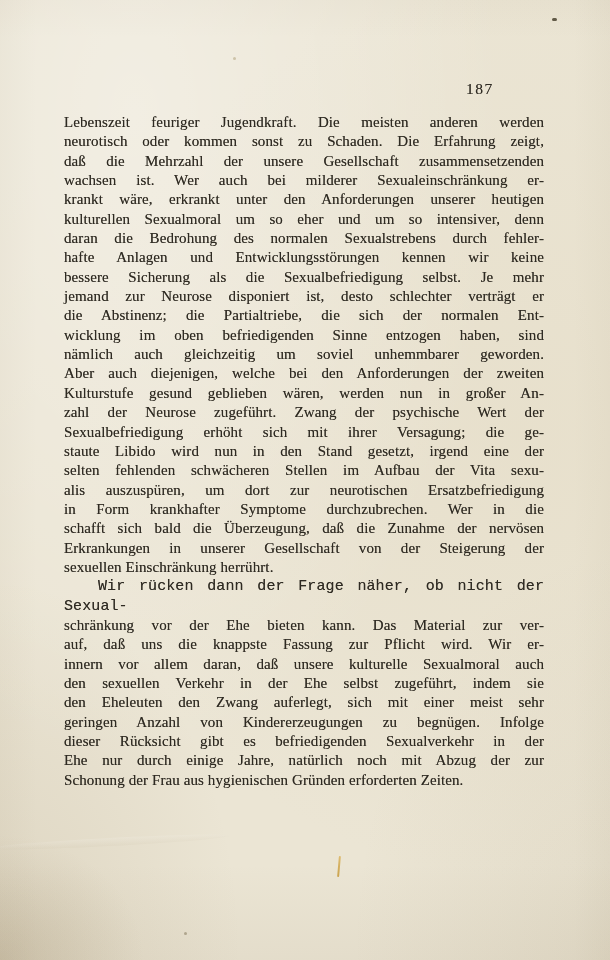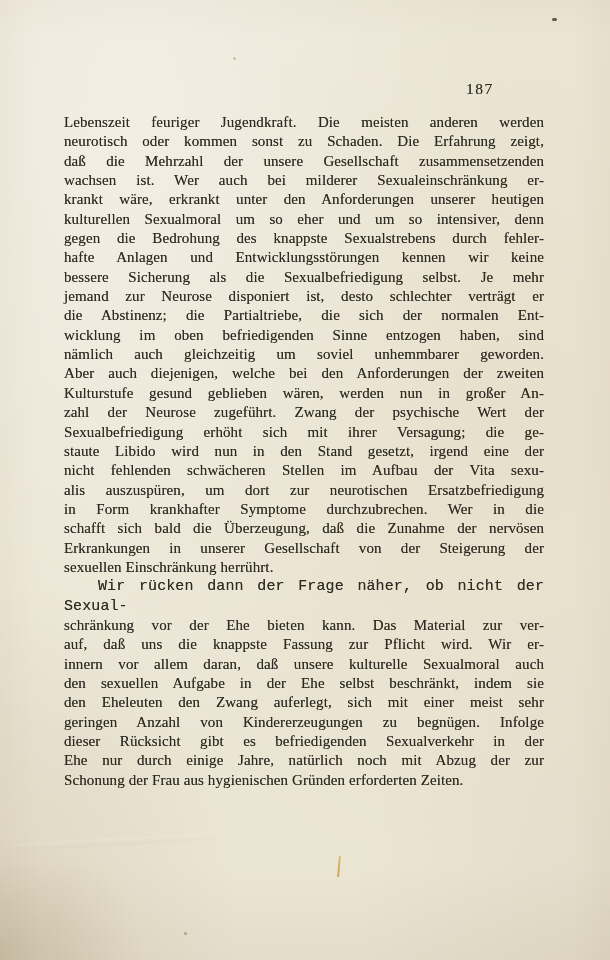--- a/index.html
+++ b/index.html
@@ -95,45 +95,45 @@
   <div class="page-number">187</div>
 
   <div class="text-block">
       <div class="paragraph">
         <div class="line">Lebenszeit feuriger Jugendkraft. Die meisten anderen werden</div>
         <div class="line">neurotisch oder kommen sonst zu Schaden. Die Erfahrung zeigt,</div>
         <div class="line">daß die Mehrzahl der unsere Gesellschaft zusammensetzenden</div>
         <div class="line">wachsen ist. Wer auch bei milderer Sexualeinschränkung er-</div>
         <div class="line">krankt wäre, erkrankt unter den Anforderungen unserer heutigen</div>
         <div class="line">kulturellen Sexualmoral um so eher und um so intensiver, denn</div>
-        <div class="line">gegen die Bedrohung des knappste Sexualstrebens durch fehler-</div>
+        <div class="line">daran die Bedrohung des normalen Sexualstrebens durch fehler-</div>
         <div class="line">hafte Anlagen und Entwicklungsstörungen kennen wir keine</div>
         <div class="line">bessere Sicherung als die Sexualbefriedigung selbst. Je mehr</div>
         <div class="line">jemand zur Neurose disponiert ist, desto schlechter verträgt er</div>
         <div class="line">die Abstinenz; die Partialtriebe, die sich der normalen Ent-</div>
         <div class="line">wicklung im oben befriedigenden Sinne entzogen haben, sind</div>
         <div class="line">nämlich auch gleichzeitig um soviel unhemmbarer geworden.</div>
         <div class="line">Aber auch diejenigen, welche bei den Anforderungen der zweiten</div>
         <div class="line">Kulturstufe gesund geblieben wären, werden nun in großer An-</div>
         <div class="line">zahl der Neurose zugeführt. Zwang der psychische Wert der</div>
         <div class="line">Sexualbefriedigung erhöht sich mit ihrer Versagung; die ge-</div>
         <div class="line">staute Libido wird nun in den Stand gesetzt, irgend eine der</div>
-        <div class="line">nicht fehlenden schwächeren Stellen im Aufbau der Vita sexu-</div>
+        <div class="line">selten fehlenden schwächeren Stellen im Aufbau der Vita sexu-</div>
         <div class="line">alis auszuspüren, um dort zur neurotischen Ersatzbefriedigung</div>
         <div class="line">in Form krankhafter Symptome durchzubrechen. Wer in die</div>
         <div class="line">schafft sich bald die Überzeugung, daß die Zunahme der nervösen</div>
         <div class="line">Erkrankungen in unserer Gesellschaft von der Steigerung der</div>
         <div class="line last">sexuellen Einschränkung herrührt.</div>
       </div>
       <div class="paragraph">
         <div class="line indent">Wir rücken dann der Frage näher, ob nicht der Sexual-</div>
         <div class="line">schränkung vor der Ehe bieten kann. Das Material zur ver-</div>
         <div class="line">auf, daß uns die knappste Fassung zur Pflicht wird. Wir er-</div>
         <div class="line">innern vor allem daran, daß unsere kulturelle Sexualmoral auch</div>
-        <div class="line">den sexuellen Aufgabe in der Ehe selbst beschränkt, indem sie</div>
+        <div class="line">den sexuellen Verkehr in der Ehe selbst zugeführt, indem sie</div>
         <div class="line">den Eheleuten den Zwang auferlegt, sich mit einer meist sehr</div>
         <div class="line">geringen Anzahl von Kindererzeugungen zu begnügen. Infolge</div>
         <div class="line">dieser Rücksicht gibt es befriedigenden Sexualverkehr in der</div>
         <div class="line">Ehe nur durch einige Jahre, natürlich noch mit Abzug der zur</div>
         <div class="line last">Schonung der Frau aus hygienischen Gründen erforderten Zeiten.</div>
       </div>
     </div>
 
   <div class="wrinkle"></div>
   <div class="crease-bl"></div>

